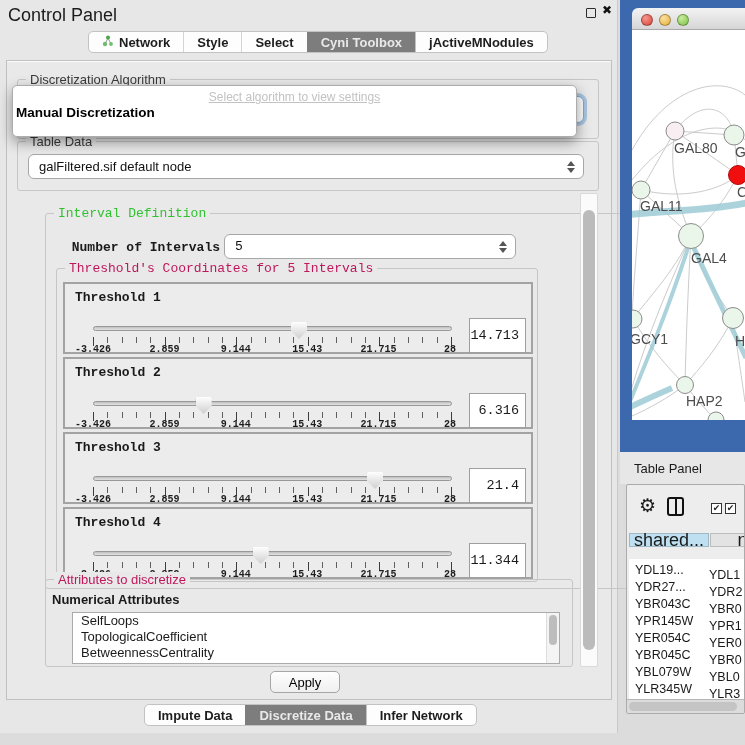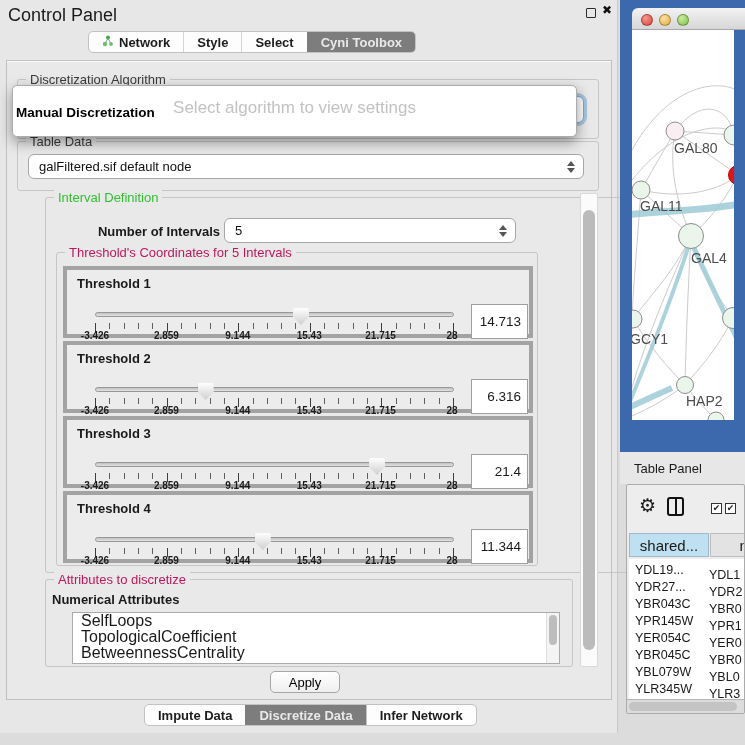--- a/index.html
+++ b/index.html
@@ -29,68 +29,68 @@
   .legend.blue { color:#be185d; }
 
   .combo { position:absolute; background:#fff; border:1px solid #A7A7A7; border-radius:6px; font-size:13px; color:#111; display:flex; align-items:center; padding-left:10px; }
   .combo .spin { position:absolute; right:8px; top:0; bottom:0; display:flex; flex-direction:column; justify-content:center; gap:2px; }
   .tri-up { width:0; height:0; border-left:4px solid transparent; border-right:4px solid transparent; border-bottom:5px solid #555; }
   .tri-dn { width:0; height:0; border-left:4px solid transparent; border-right:4px solid transparent; border-top:5px solid #555; }
   .focused { border-color:#7CA9D8; box-shadow:0 0 0 3px rgba(115,165,215,.55); }
 
   
   #algo-popup { position:absolute; left:12px; top:85px; width:565px; height:52px; background:#fff; border:1px solid #ACACAC; border-radius:5px; box-shadow:0 5px 14px rgba(0,0,0,.4); z-index:50; }
-  #algo-popup .hint { position:absolute; top:12px; left:0; right:0; text-align:center; color:#C2C2C2; font-size:17px; }
+  #algo-popup .hint { position:absolute; top:4px; left:0; right:0; text-align:center; color:#C2C2C2; font-size:12px;text-decoration:underline; }
   #algo-popup .opt { position:absolute; left:3px; font-size:13.5px; color:#000; white-space:nowrap; }
   #algo-popup .opt.b { font-weight:700; top:19px; }
   #algo-popup .opt.r { top:35px; }
 
   
-  .tpanel { position:absolute; left:6px; width:470px; height:72px; background:#ECECEC; border:4px solid #a3a3a3; }
+  .tpanel { position:absolute; left:6px; width:470px; height:72px; background:#ECECEC; border:2px solid #a3a3a3; }
   .tpanel .tlabel { position:absolute; left:10px; top:6px; font-weight:700; font-size:13px; }
   .trackwrap { position:absolute; left:28px; top:38px; width:357px; height:18px; }
   .track { position:absolute; left:0; right:-2px; top:4px; height:5px; background:linear-gradient(#C0C0C0,#E3E3E3); border:1px solid #989898; border-radius:3px; }
   .thumb { position:absolute; top:0; width:16px; height:17px; margin-left:-8px; background:linear-gradient(#FEFEFE,#CFCFCF); clip-path:polygon(6% 0,94% 0,100% 10%,100% 52%,50% 100%,0 52%,0 10%); filter:drop-shadow(0 0 1px #808080); }
   .ticks-minor { position:absolute; left:28px; top:53px; width:359px; height:6px; background:repeating-linear-gradient(to right,#5f5f5f 0 1px,transparent 1px 14.32px); }
   .ticks-major { position:absolute; left:28px; top:53px; width:359px; height:9px; background:repeating-linear-gradient(to right,#3d3d3d 0 1px,transparent 1px 71.6px); }
   .ticklabels { position:absolute; left:28px; top:60px; width:357px; height:11px; }
   .ticklabels span { position:absolute; transform:translateX(-50%); font-size:10px; font-weight:700; color:#1c1c1c; white-space:nowrap; }
   .valuebox { position:absolute; left:404px; top:34px; width:57px; height:35px; background:#fff; border:1px solid #9F9F9F; font-size:13.5px; text-align:right; line-height:33px; padding-right:6px; }
 
   
   #attr-list { position:absolute; left:26px; top:32px; width:488px; height:52px; background:#fff; border:1px solid #ABABAB; overflow:hidden; }
-  #attr-list .li { height:16px; line-height:16px; padding-left:8px; font-size:16px; }
+  #attr-list .li { height:16px; line-height:16px; padding-left:8px; font-size:13px; }
   .vscroll-mini { position:absolute; right:0; top:0; bottom:0; width:13px; background:#F4F4F4; border-left:1px solid #DDD; }
   .vscroll-mini .vthumb { position:absolute; left:2px; top:2px; width:8px; height:30px; background:#BDBDBD; border-radius:4px; }
 
   
   #main-scrollbar { position:absolute; left:573px; top:132px; width:18px; height:474px; background:#FBFBFB; border:1px solid #D9D9D9; border-radius:2px; }
   #main-scrollbar .vthumb { position:absolute; left:2px; top:16px; width:12px; height:440px; background:#BBBBBB; border-radius:6px; }
 
   .push-button { position:absolute; background:linear-gradient(#FEFEFE,#EFEFEF); border:1px solid #A6A6A6; border-radius:5px; font-size:13px; text-align:center; }
 
   
   #net-frame { position:absolute; left:620px; top:0; width:125px; height:452px; background:#3C68AE; }
   #net-titlebar { position:absolute; left:632px; top:8px; width:113px; height:22px; background:linear-gradient(#F3F3F3,#D6D6D6); border-bottom:1px solid #A9A9A9; border-radius:6px 0 0 0; }
   .lights { position:absolute; left:9px; top:6px; display:flex; gap:6px; }
   .light { width:12px; height:12px; border-radius:50%; border:1px solid rgba(0,0,0,.3); }
   .light.red { background:radial-gradient(circle at 35% 30%, #F5978F, #DC4237); }
   .light.yellow { background:radial-gradient(circle at 35% 30%, #FBE0A2, #E7AE36); }
   .light.green { background:radial-gradient(circle at 35% 30%, #C8EC9D, #7CC343); }
-  #net-canvas { position:absolute; left:632px; top:30px; width:102px; height:390px; background:#fff; overflow:hidden; }
+  #net-canvas { position:absolute; left:632px; top:30px; width:113px; height:390px; background:#fff; overflow:hidden; }
 
   
   #table-panel-title { position:absolute; left:620px; top:452px; width:125px; height:32px; background:#E7E7E7; }
   #table-panel-title span { position:absolute; left:14px; top:9px; font-size:13px; color:#1b1b1b; }
   #table-panel-body { position:absolute; left:626px; top:484px; width:119px; height:230px; background:#EDEDED; border:1px solid #ABABAB; border-radius:2px; overflow:hidden; }
   .gear-icon { position:absolute; left:12px; top:9px; font-size:19px; color:#1a1a1a; }
   .columns-icon { position:absolute; left:40px; top:12px; width:17px; height:19px; border:2px solid #111; border-radius:3px; }
   .columns-icon:before { content:""; position:absolute; left:5.5px; top:0; bottom:0; width:2px; background:#111; }
   .cbox { position:absolute; top:18px; width:11px; height:11px; border:1.5px solid #333; background:#fff; font-size:9px; line-height:9px; text-align:center; color:#222; }
-  .th-cell { position:absolute; top:48px; height:24px; font-size:15px; display:flex; align-items:center; justify-content:center; }
+  .th-cell { position:absolute; top:48px; height:14px; font-size:18px; display:flex; align-items:center; justify-content:center; }
   .th-1 { left:2px; width:80px; background:#BFE0F1; border:1px solid #9FB9C9; }
   .th-2 { left:83px; width:80px; background:#E3E3E3; border:1px solid #BDBDBD; }
   #rows { position:absolute; left:2px; top:74px; width:140px; }
   .trow { height:17px; line-height:17px; font-size:12.5px; background:#fff; white-space:nowrap; }
   .trow .c1 { display:inline-block; width:76px; padding-left:6px; overflow:hidden; }
   .trow .c2 { display:inline-block; padding-left:4px;margin-top:8px; }
   #hscroll { position:absolute; left:0; top:214px; width:119px; height:14px; background:#DCDCDC; border-top:1px solid #B5B5B5; }
   #hscroll .hthumb { position:absolute; left:2px; top:2px; width:108px; height:9px; background:#C4C4C4; border-radius:5px; }
 </style>
 </head>
@@ -119,20 +119,23 @@
     </div>
     <div class="tab">
         <span>Style</span>
       </div>
     <div class="tab">
         <span>Select</span>
       </div>
     <div class="tab selected">
         <span>Cyni Toolbox</span>
       </div>
+    <div class="tab">
+        <span>jActiveMNodules</span>
+      </div>
   </div>
 
   <div id="main-panel">
 
     <div class="group" style="left:10px; top:18px; width:582px; height:60px;">
       <span class="legend">Discretization Algorithm</span>
       <div class="combo focused" style="left:10px; top:16px; width:556px; height:27px;">
         <span class="spin">
             <span class="tri-up"></span>
             <span class="tri-dn"></span>
@@ -144,21 +147,21 @@
       <span class="legend">Table Data</span>
       <div class="combo" style="left:10px; top:12px; width:556px; height:25px;">
         <span>galFiltered.sif default node</span>
         <span class="spin">
             <span class="tri-up"></span>
             <span class="tri-dn"></span>
           </span>
       </div>
     </div>
 
-    <div class="group" style="left:38px; top:136px; width:588px; height:376px;">
+    <div class="group" style="left:38px; top:152px; width:588px; height:376px;font-family:Liberation Mono, monospace;">
       <span class="legend green">Interval Definition</span>
 
       <span style="position:absolute; left:16px; top:26px; width:158px; text-align:right; font-weight:700;">Number of Intervals</span>
       <div class="combo" style="left:178px; top:20px; width:292px; height:25px;">
         <span>5</span>
         <span class="spin">
             <span class="tri-up"></span>
             <span class="tri-dn"></span>
           </span>
       </div>

